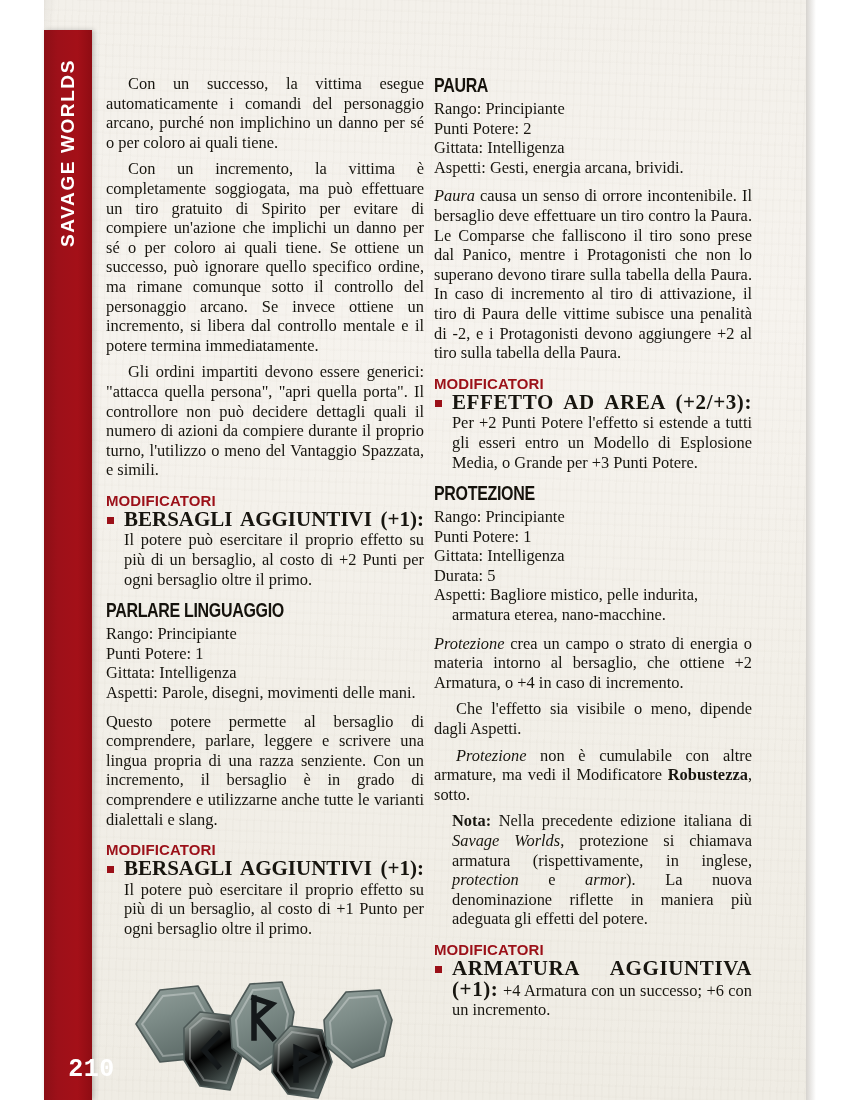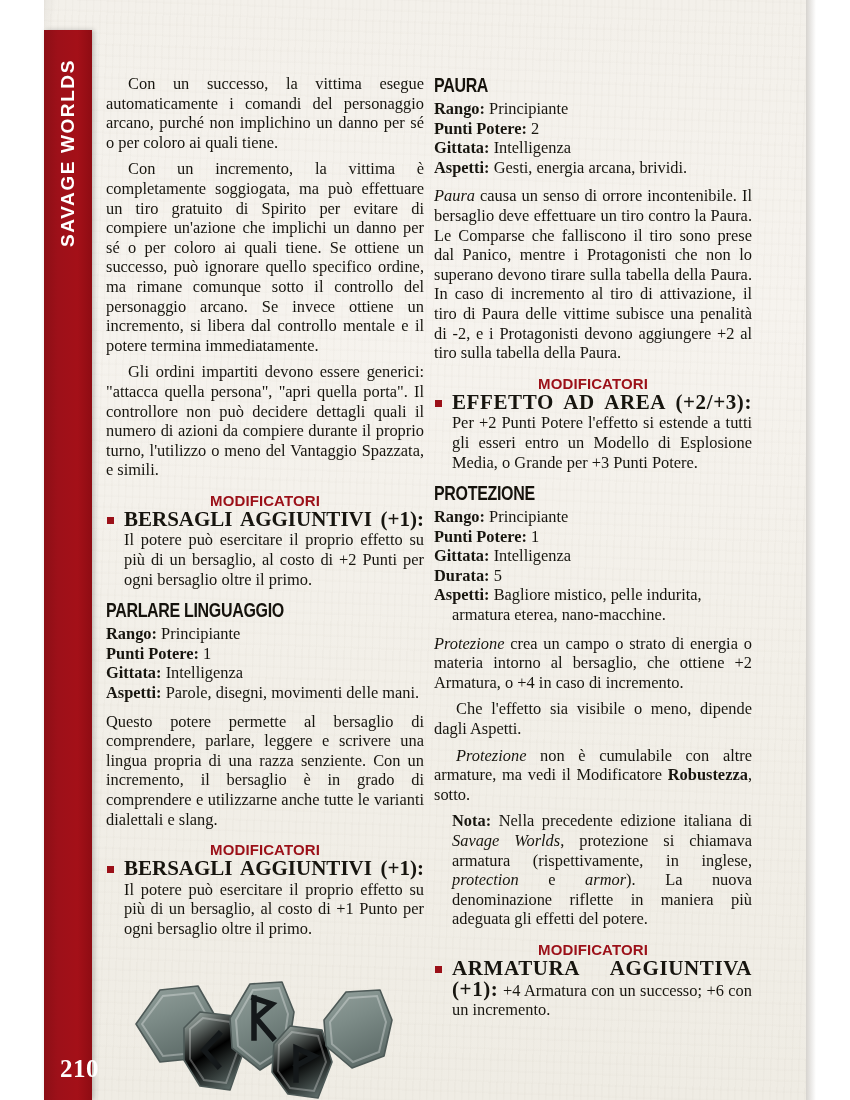--- a/index.html
+++ b/index.html
@@ -65,26 +65,26 @@
     color: #ffffff;
     font-family: "Liberation Sans", sans-serif;
     font-weight: bold;
     font-size: 19px;
     letter-spacing: 1.6px;
     text-align: center;
     white-space: nowrap;
   }
   #page-number {
     position: absolute;
-    left: 0;
+    left: 12px;
     top: 1025px;
     width: 71px;
     text-align: center;
     color: #ffffff;
-    font-family: Liberation Serif, serif;
+    font-family: Liberation Mono, monospace;
     font-weight: bold;
     font-size: 25px;
     letter-spacing: 0.5px;
   }
 
   
   #content {
     position: absolute;
     left: 106px;
     top: 62px;
@@ -125,32 +125,31 @@
   h2.power-title.first { margin-top: 0; }
 
   .trait {
     font-size: 16.4px;
     line-height: 19.6px;
     color: #17150f;
     padding-left: 18px;
     text-indent: -18px;
     margin: 0;
   }
-  .trait b { font-weight: bold; }
+  .trait b { font-weight: normal; }
 
   .statblock { margin-bottom: 9px; }
 
   h3.mod-title {
     margin: 12px 0 1px 0;
     font-family: "Liberation Sans", sans-serif;
     font-weight: bold;
     font-size: 15px;
     letter-spacing: 0.1px;
     color: #9b1018;
-    text-align: center;
   }
 
   .mod-item {
     position: relative;
     margin: 0;
     padding-left: 18px;
     font-size: 16.4px;
     line-height: 19.6px;
     text-align: justify;
     color: #17150f;

